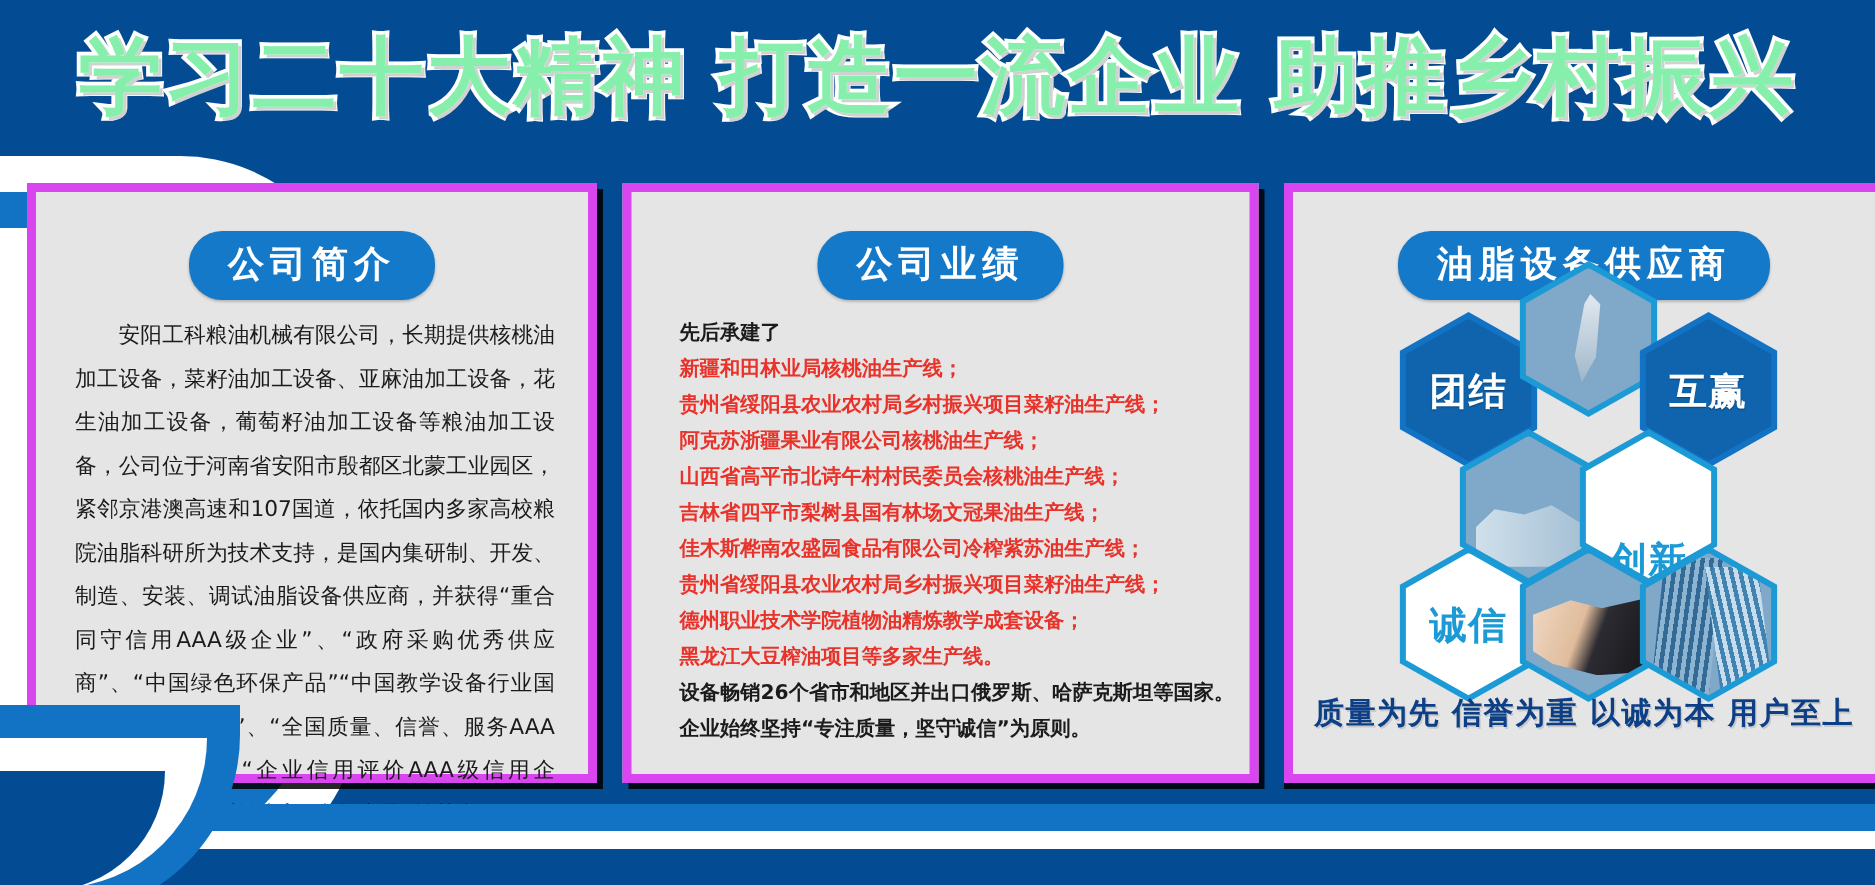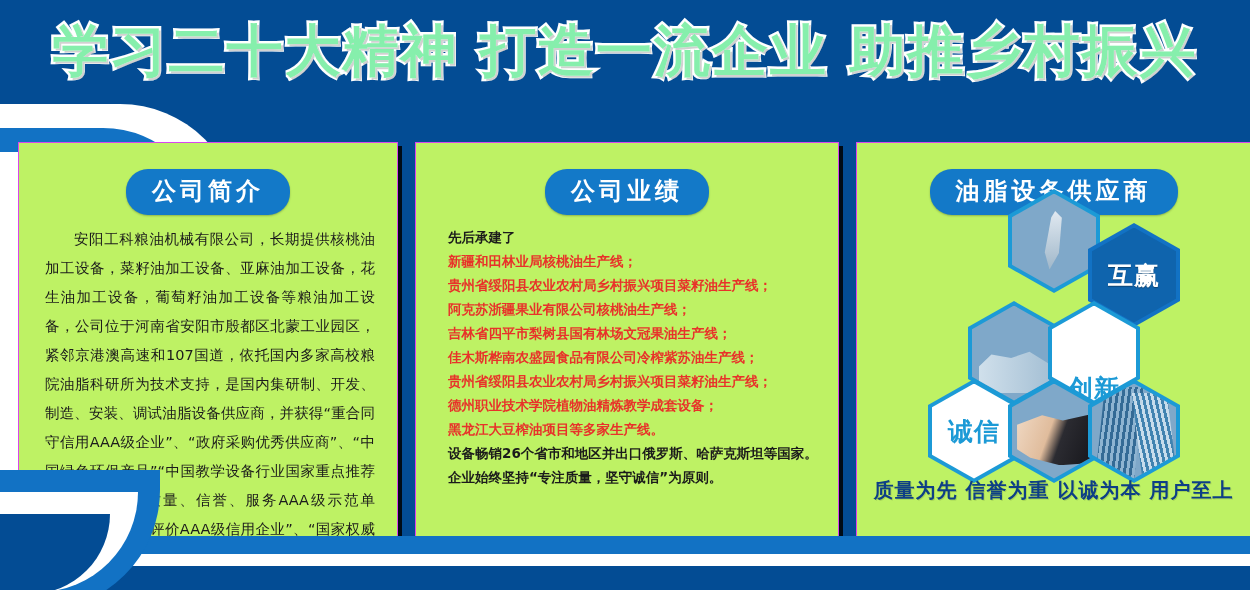--- a/index.html
+++ b/index.html
@@ -55,25 +55,24 @@
     border-bottom-right-radius:90px;
   }
 
   
   #band{
     position:absolute;left:0;top:122px;width:1250px;height:412px;
   }
 
   .panel{
     position:absolute;top:0;height:400px;
-    background:#bef264;
-    border:1px solid #d946ef;
+    background:#e5e5e5;
+    border:6px solid #d946ef;
     box-shadow:4px 4px 0 rgba(0,0,0,.85);
     box-sizing:border-box;
-    margin-top:20px;
   }
   #panel-company{ left:18px;  width:380px; }
   #panel-record{  left:415px; width:424px; }
   #panel-supply{  left:856px; width:394px; border-right:none;
                   box-shadow:0 4px 0 rgba(0,0,0,.85); }
 
   
   .badge{
     position:absolute;top:26px;left:50%;transform:translateX(-50%);
     background:#1379c8;
@@ -234,35 +233,40 @@
       <div id="company-body">安阳工科粮油机械有限公司，长期提供核桃油加工设备，菜籽油加工设备、亚麻油加工设备，花生油加工设备，葡萄籽油加工设备等粮油加工设备，公司位于河南省安阳市殷都区北蒙工业园区，紧邻京港澳高速和107国道，依托国内多家高校粮院油脂科研所为技术支持，是国内集研制、开发、制造、安装、调试油脂设备供应商，并获得“重合同守信用AAA级企业”、“政府采购优秀供应商”、“中国绿色环保产品”“中国教学设备行业国家重点推荐产品”、“全国质量、信誉、服务AAA级示范单位”、“企业信用评价AAA级信用企业”、“国家权威检测质量合格产品”等荣誉。</div>
     </div>
 
     <div class="panel" id="panel-record">
       <div class="badge">公司业绩</div>
       <div id="record-body">
         <div class="lead">先后承建了</div>
         <div class="red">新疆和田林业局核桃油生产线；</div>
         <div class="red">贵州省绥阳县农业农村局乡村振兴项目菜籽油生产线；</div>
         <div class="red">阿克苏浙疆果业有限公司核桃油生产线；</div>
+        <div class="red">山西省高平市北诗午村村民委员会核桃油生产线；</div>
         <div class="red">吉林省四平市梨树县国有林场文冠果油生产线；</div>
         <div class="red">佳木斯桦南农盛园食品有限公司冷榨紫苏油生产线；</div>
         <div class="red">贵州省绥阳县农业农村局乡村振兴项目菜籽油生产线；</div>
         <div class="red">德州职业技术学院植物油精炼教学成套设备；</div>
         <div class="red">黑龙江大豆榨油项目等多家生产线。</div>
         <div class="tail">设备畅销26个省市和地区并出口俄罗斯、哈萨克斯坦等国家。</div>
         <div class="tail">企业始终坚持“专注质量，坚守诚信”为原则。</div>
       </div>
     </div>
 
     <div class="panel" id="panel-supply">
       <div class="badge">油脂设备供应商</div>
 
       <div id="hex-wrap">
 
+        <div class="hex solid" style="left:71px;top:6px;">
+          <div class="inner"></div>
+          <div class="lbl">团结</div>
+        </div>
         <div class="hex photo ph-carrier" style="left:151px;top:-28px;">
           <div class="inner"></div>
         </div>
         <div class="hex solid" style="left:231px;top:6px;">
           <div class="inner"></div>
           <div class="lbl">互赢</div>
         </div>
 
         <div class="hex photo ph-hands" style="left:111px;top:84px;">
           <div class="inner"></div>

